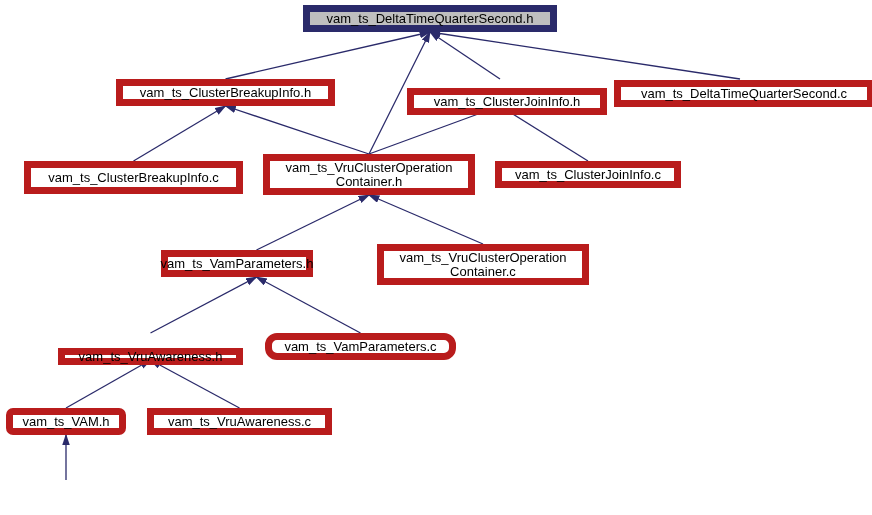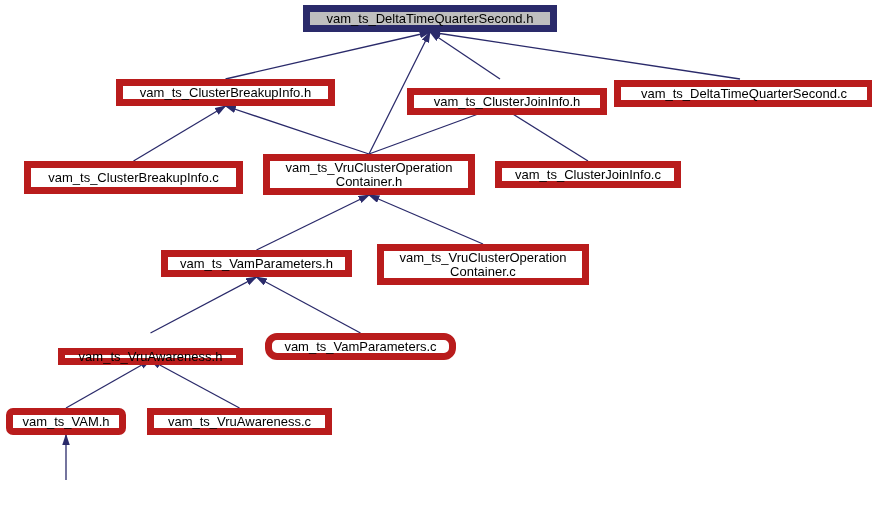--- a/index.html
+++ b/index.html
@@ -73,21 +73,21 @@
   </svg>
   <div id="node-layer">
       <div class="node root" style="left: 303px; top: 5px; width: 254px; height: 27px;">vam_ts_DeltaTimeQuarterSecond.h</div>
       <div class="node" style="left: 116px; top: 79px; width: 219px; height: 27px;">vam_ts_ClusterBreakupInfo.h</div>
       <div class="node" style="left: 407px; top: 88px; width: 200px; height: 27px;">vam_ts_ClusterJoinInfo.h</div>
       <div class="node" style="left: 614px; top: 80px; width: 260px; height: 27px;">vam_ts_DeltaTimeQuarterSecond.c</div>
       <div class="node" style="left: 24px; top: 161px; width: 219px; height: 33px;">vam_ts_ClusterBreakupInfo.c</div>
       <div class="node" style="left: 263px; top: 154px; width: 212px; height: 41px;">vam_ts_VruClusterOperation
 Container.h</div>
       <div class="node" style="left: 495px; top: 161px; width: 186px; height: 27px;">vam_ts_ClusterJoinInfo.c</div>
-      <div class="node" style="left: 161px; top: 250px; width: 191px; height: 27px;">vam_ts_VamParameters.h</div>
+      <div class="node" style="left: 161px; top: 250px; width: 152px; height: 27px;">vam_ts_VamParameters.h</div>
       <div class="node" style="left: 377px; top: 244px; width: 212px; height: 41px;">vam_ts_VruClusterOperation
 Container.c</div>
       <div class="node" style="left: 58px; top: 333px; width: 185px; height: 17px; margin-top: 15px;">vam_ts_VruAwareness.h</div>
       <div class="node" style="left: 265px; top: 333px; width: 191px; height: 27px; border-radius: 12px;">vam_ts_VamParameters.c</div>
       <div class="node" style="left: 6px; top: 408px; width: 120px; height: 27px; border-radius: 7px;">vam_ts_VAM.h</div>
       <div class="node" style="left: 147px; top: 408px; width: 185px; height: 27px;">vam_ts_VruAwareness.c</div>
       <div class="node" style="left: 6px; top: 480px; width: 120px; height: 27px; margin-top: 44px;">vam_ts_VAM.c</div>
     </div>
 </div>
 

